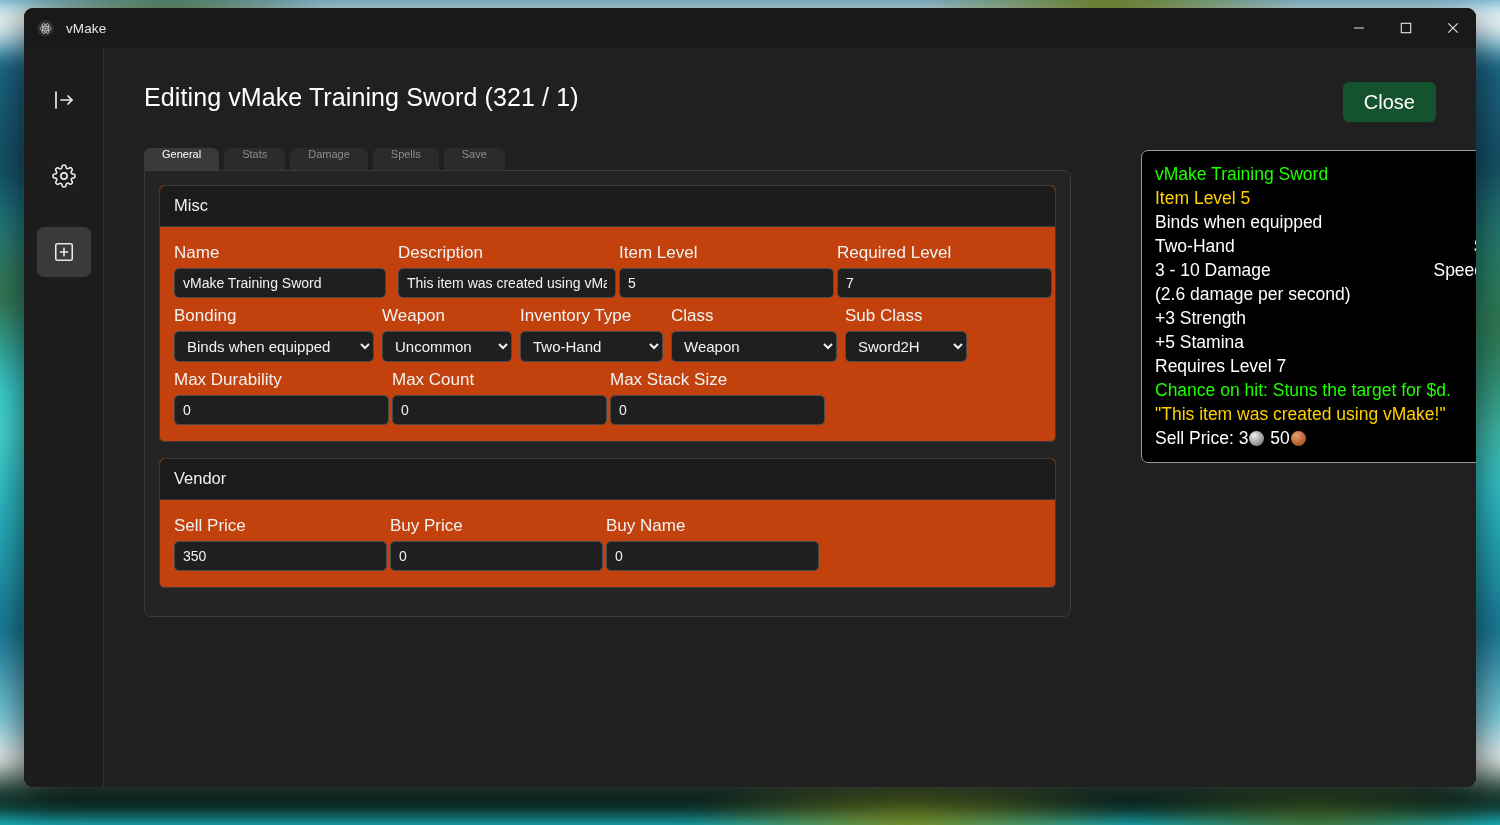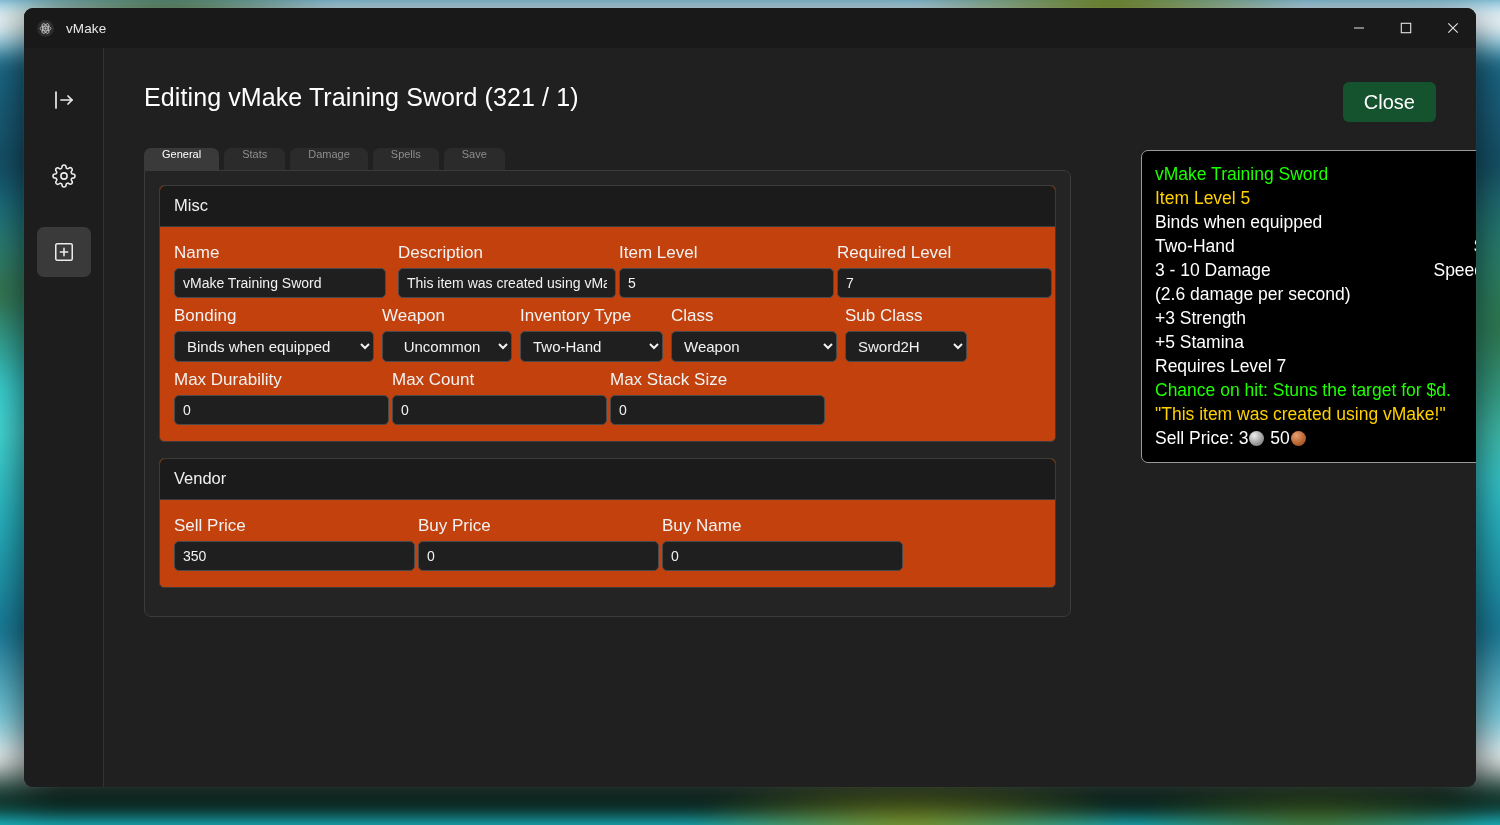--- a/index.html
+++ b/index.html
@@ -244,26 +244,26 @@
     outline: none;
     cursor: pointer;
   }
 
   
   .w-name   { width: 212px; }
   .w-desc   { width: 218px; }
   .w-ilvl   { width: 215px; }
   .w-reqlvl { width: 215px; }
   .w-bond   { width: 200px; }
-  .w-qual   { width: 130px; text-align: center; }
+  .w-qual   { width: 130px; }
   .w-inv    { width: 143px; }
   .w-class  { width: 166px; }
   .w-sub    { width: 122px; }
   .w-num    { width: 215px; }
-  .w-vend   { width: 241px; }
+  .w-vend   { width: 213px; }
 
   .gap-8  { margin-right: 8px; }
   .gap-12 { margin-right: 12px; }
   .gap-3  { margin-right: 3px; }
 
   
   #tooltip {
     position: absolute;
     left: 1037px;
     top: 102px;

